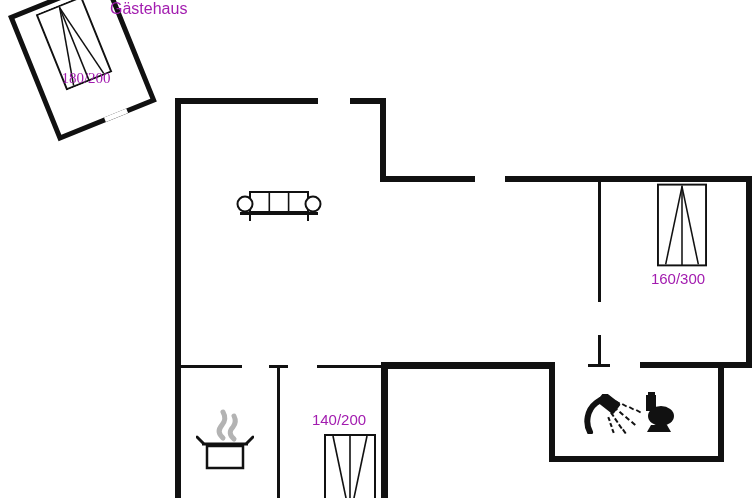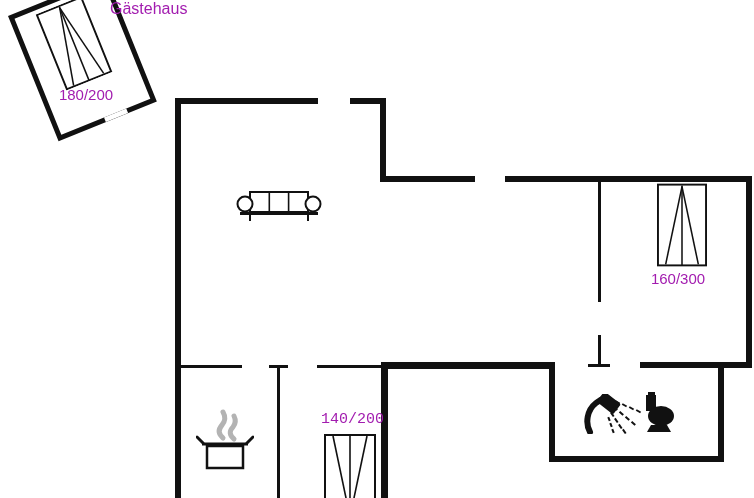--- a/index.html
+++ b/index.html
@@ -49,21 +49,21 @@
     <div class="furn" style="left:18px;top:4px;">
       <svg width="56" height="82" viewBox="0 0 52 86">
         <rect x="1" y="1" width="50" height="84" fill="#fff" stroke="#111" stroke-width="2"></rect>
         <line x1="26" y1="2" x2="26" y2="85" stroke="#111" stroke-width="1.6"></line>
         <line x1="26" y1="3" x2="9" y2="84" stroke="#111" stroke-width="1.6"></line>
         <line x1="26" y1="3" x2="43" y2="84" stroke="#111" stroke-width="1.6"></line>
       </svg>
     </div>
   </div>
   <div class="lbl" id="gh-title" style="left:110px;top:0px;width:90px;text-align:left;">Gästehaus</div>
-  <div class="lbl" style="left:56px;top:87px;width:60px;">180/200</div>
+  <div class="lbl" style="left:56px;top:70px;width:60px;font-family:Liberation Serif, serif;">180/200</div>
 
   <div class="wall" style="left:175px;top:98px;width:6px;height:400px;"></div>
   <div class="wall" style="left:175px;top:98px;width:143px;height:6px;"></div>
   <div class="wall" style="left:350px;top:98px;width:36px;height:6px;"></div>
   <div class="wall" style="left:380px;top:98px;width:6px;height:84px;"></div>
   <div class="wall" style="left:380px;top:176px;width:95px;height:6px;"></div>
   <div class="wall" style="left:505px;top:176px;width:247px;height:6px;"></div>
   <div class="wall" style="left:746px;top:176px;width:6px;height:192px;"></div>
   <div class="wall" style="left:640px;top:362px;width:112px;height:6px;"></div>
   <div class="wall" style="left:718px;top:362px;width:6px;height:100px;"></div>
@@ -96,21 +96,21 @@
   <div class="furn" style="left:657px;top:182px;">
     <svg width="50" height="86" viewBox="0 0 52 86">
       <rect x="1" y="1" width="50" height="84" fill="#fff" stroke="#111" stroke-width="2"></rect>
       <line x1="26" y1="2" x2="26" y2="85" stroke="#111" stroke-width="1.6"></line>
       <line x1="26" y1="3" x2="9" y2="84" stroke="#111" stroke-width="1.6"></line>
       <line x1="26" y1="3" x2="43" y2="84" stroke="#111" stroke-width="1.6"></line>
     </svg>
   </div>
   <div class="lbl" style="left:648px;top:271px;width:60px;">160/300</div>
 
-  <div class="lbl" style="left:321px;top:412px;width:60px;font-family:Liberation Mono, monospace;">140/200</div>
+  <div class="lbl" style="left:309px;top:412px;width:60px;">140/200</div>
   <div class="furn" style="left:323px;top:434px;">
     <svg width="54" height="86" viewBox="0 0 52 86">
       <rect x="1" y="1" width="50" height="84" fill="#fff" stroke="#111" stroke-width="2"></rect>
       <line x1="26" y1="1" x2="26" y2="84" stroke="#111" stroke-width="1.6"></line>
       <line x1="26" y1="83" x2="9" y2="2" stroke="#111" stroke-width="1.6"></line>
       <line x1="26" y1="83" x2="43" y2="2" stroke="#111" stroke-width="1.6"></line>
     </svg>
   </div>
 
   <div class="furn" style="left:196px;top:408px;">

